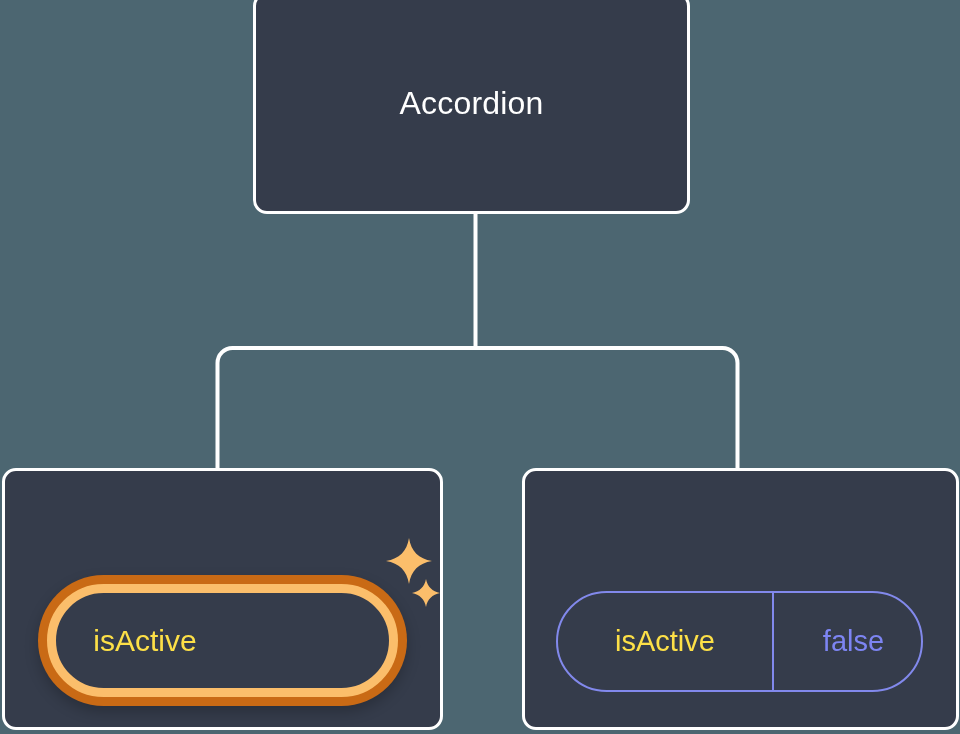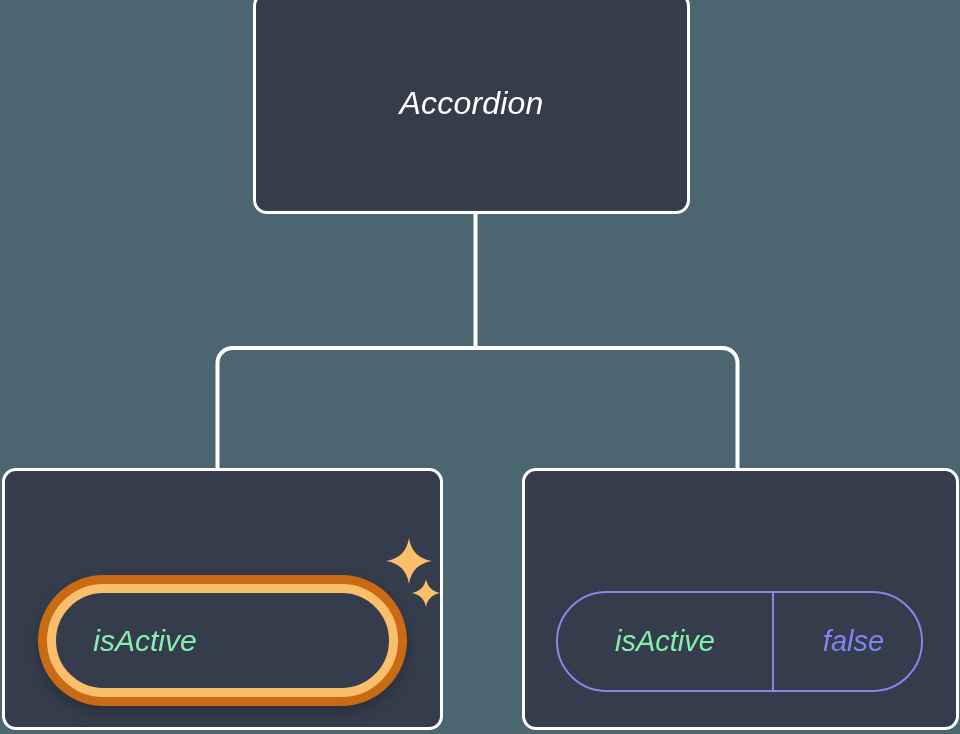--- a/index.html
+++ b/index.html
@@ -14,21 +14,20 @@
     overflow: hidden;
     font-family: "Liberation Sans", sans-serif;
     -webkit-font-smoothing: antialiased;
   }
 
   #stage {
     position: absolute;
     inset: 0;
     width: 800px;
     height: 734px;
-    font-style: italic;
   }
 
   
   #connectors {
     position: absolute;
     left: 0;
     top: 0;
     width: 960px;
     height: 734px;
     pointer-events: none;
@@ -91,21 +90,21 @@
   }
 
   .pill-cell {
     display: flex;
     align-items: center;
     justify-content: center;
     box-sizing: border-box;
     white-space: nowrap;
   }
 
-  .pill-key { color: #86efac; }
+  .pill-key { color: #fde047; }
   .pill-val { color: #7d85f3; }
 
   
   .pill-plain {
     border: 2px solid #8289ec;
   }
   .pill-plain .pill-cell { font-size: 29px; font-weight: 400; }
   .pill-plain .pill-val {
     border-left: 2px solid #8289ec;
     padding-left: 12px;

